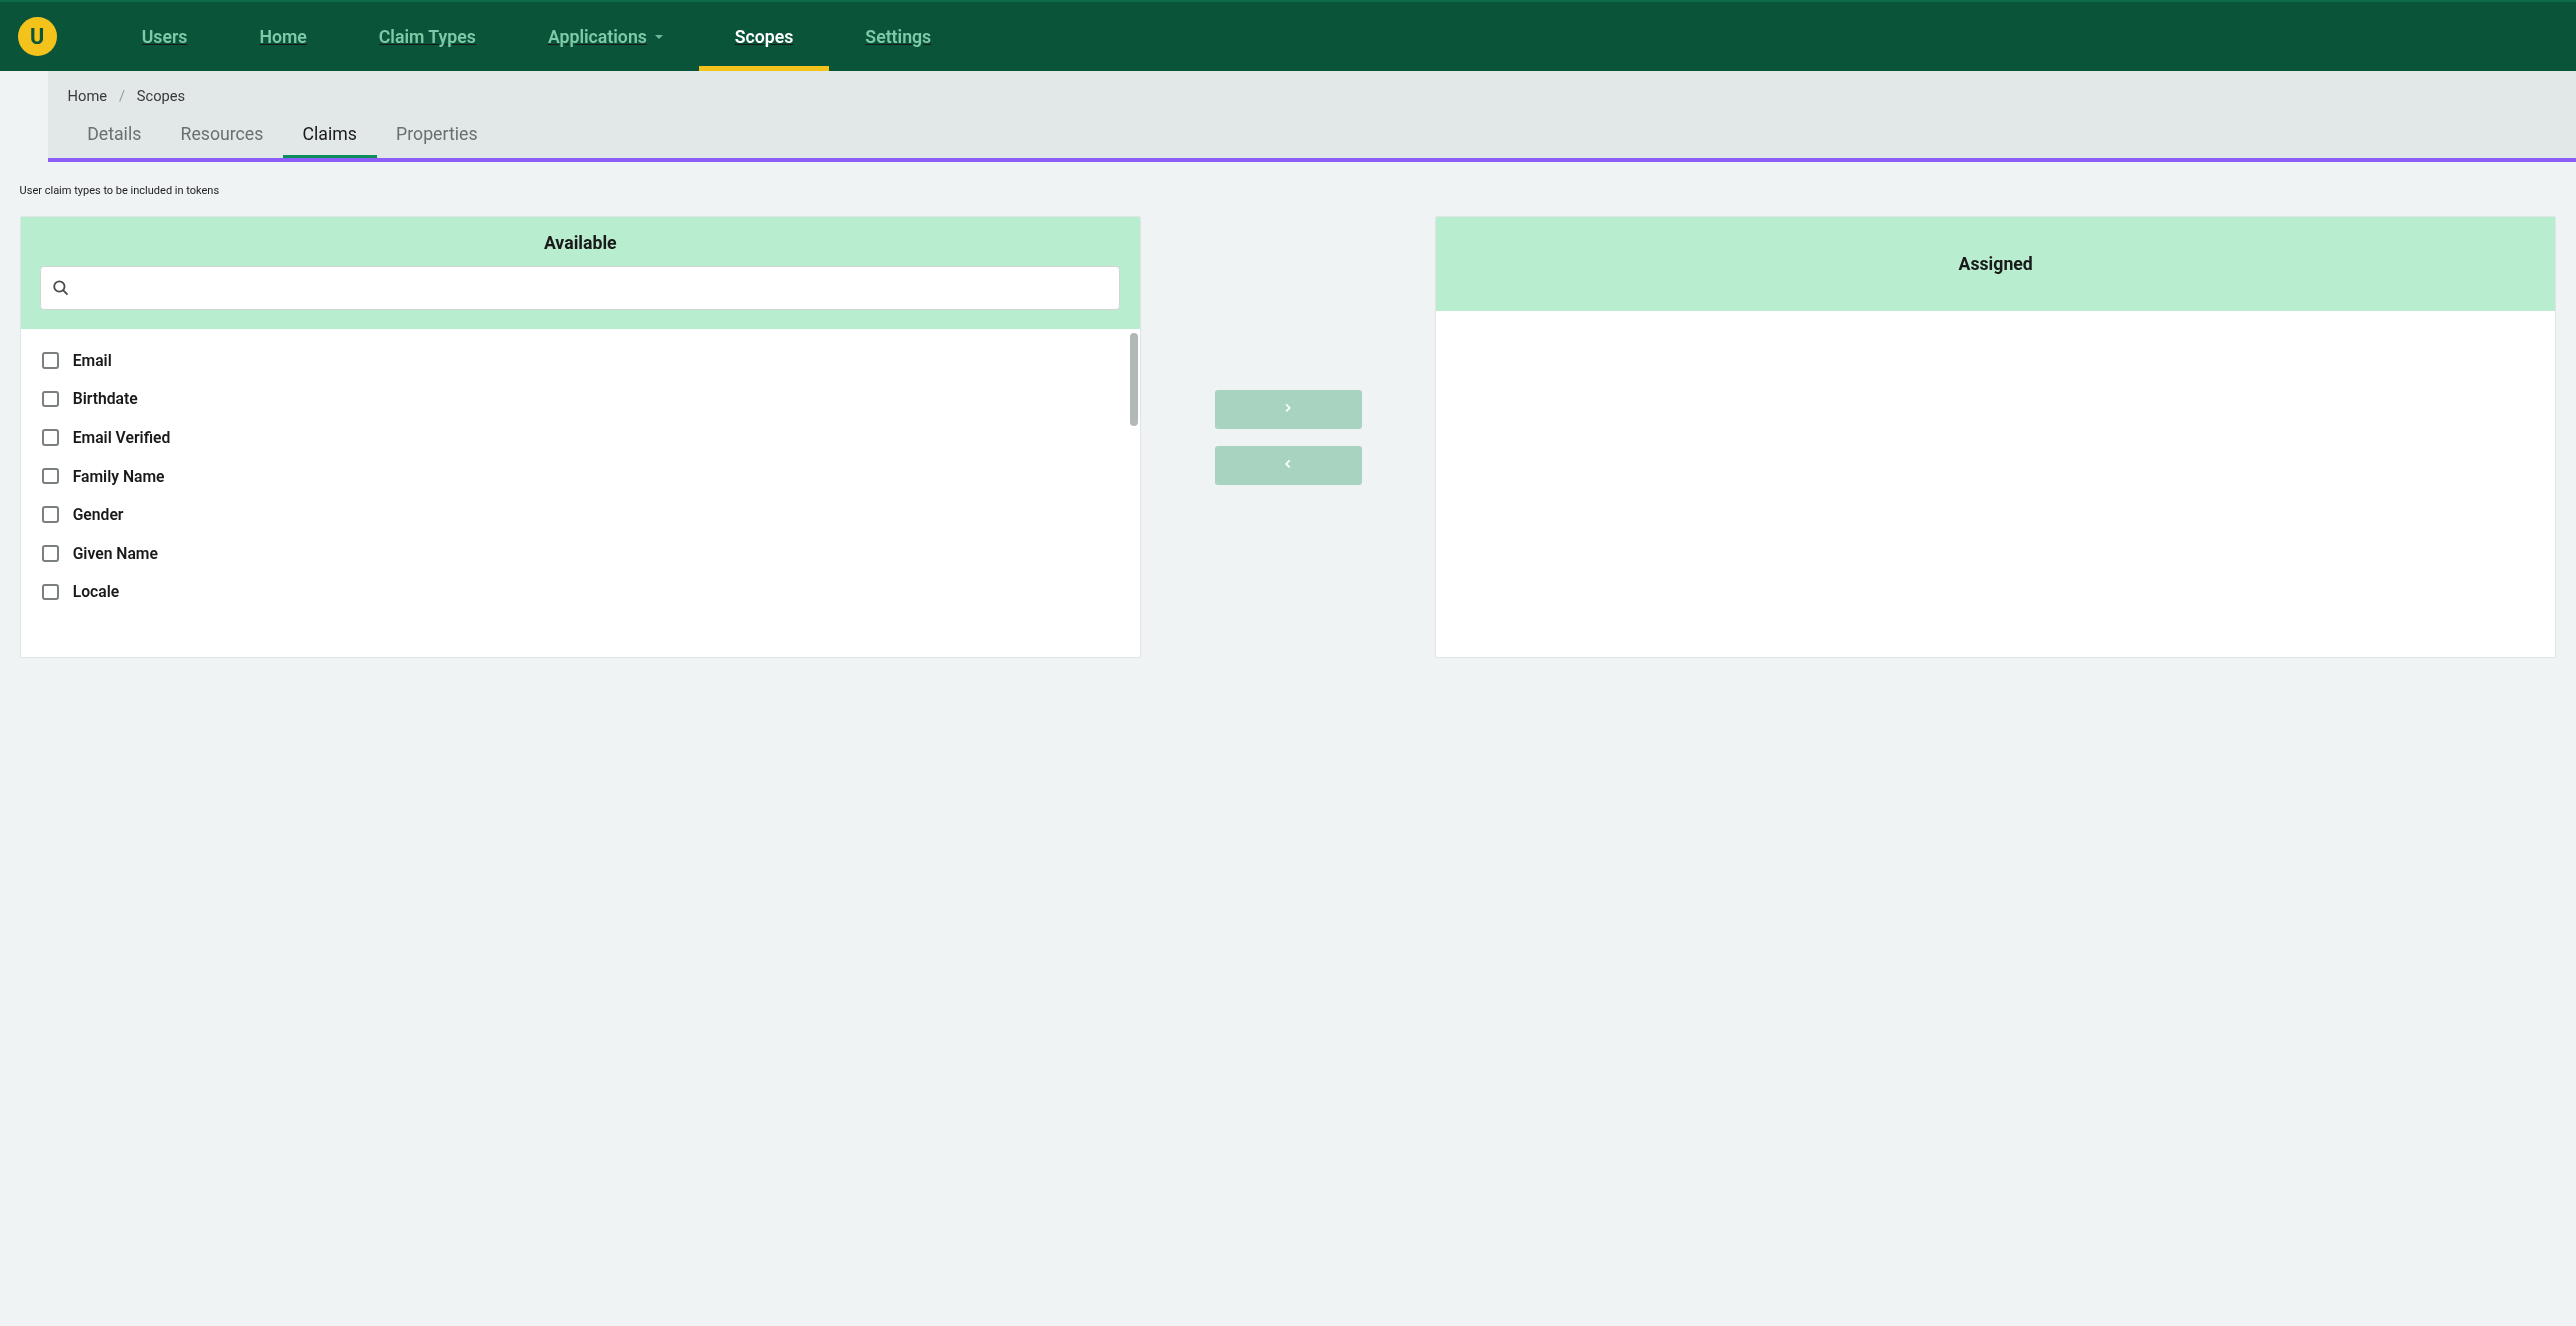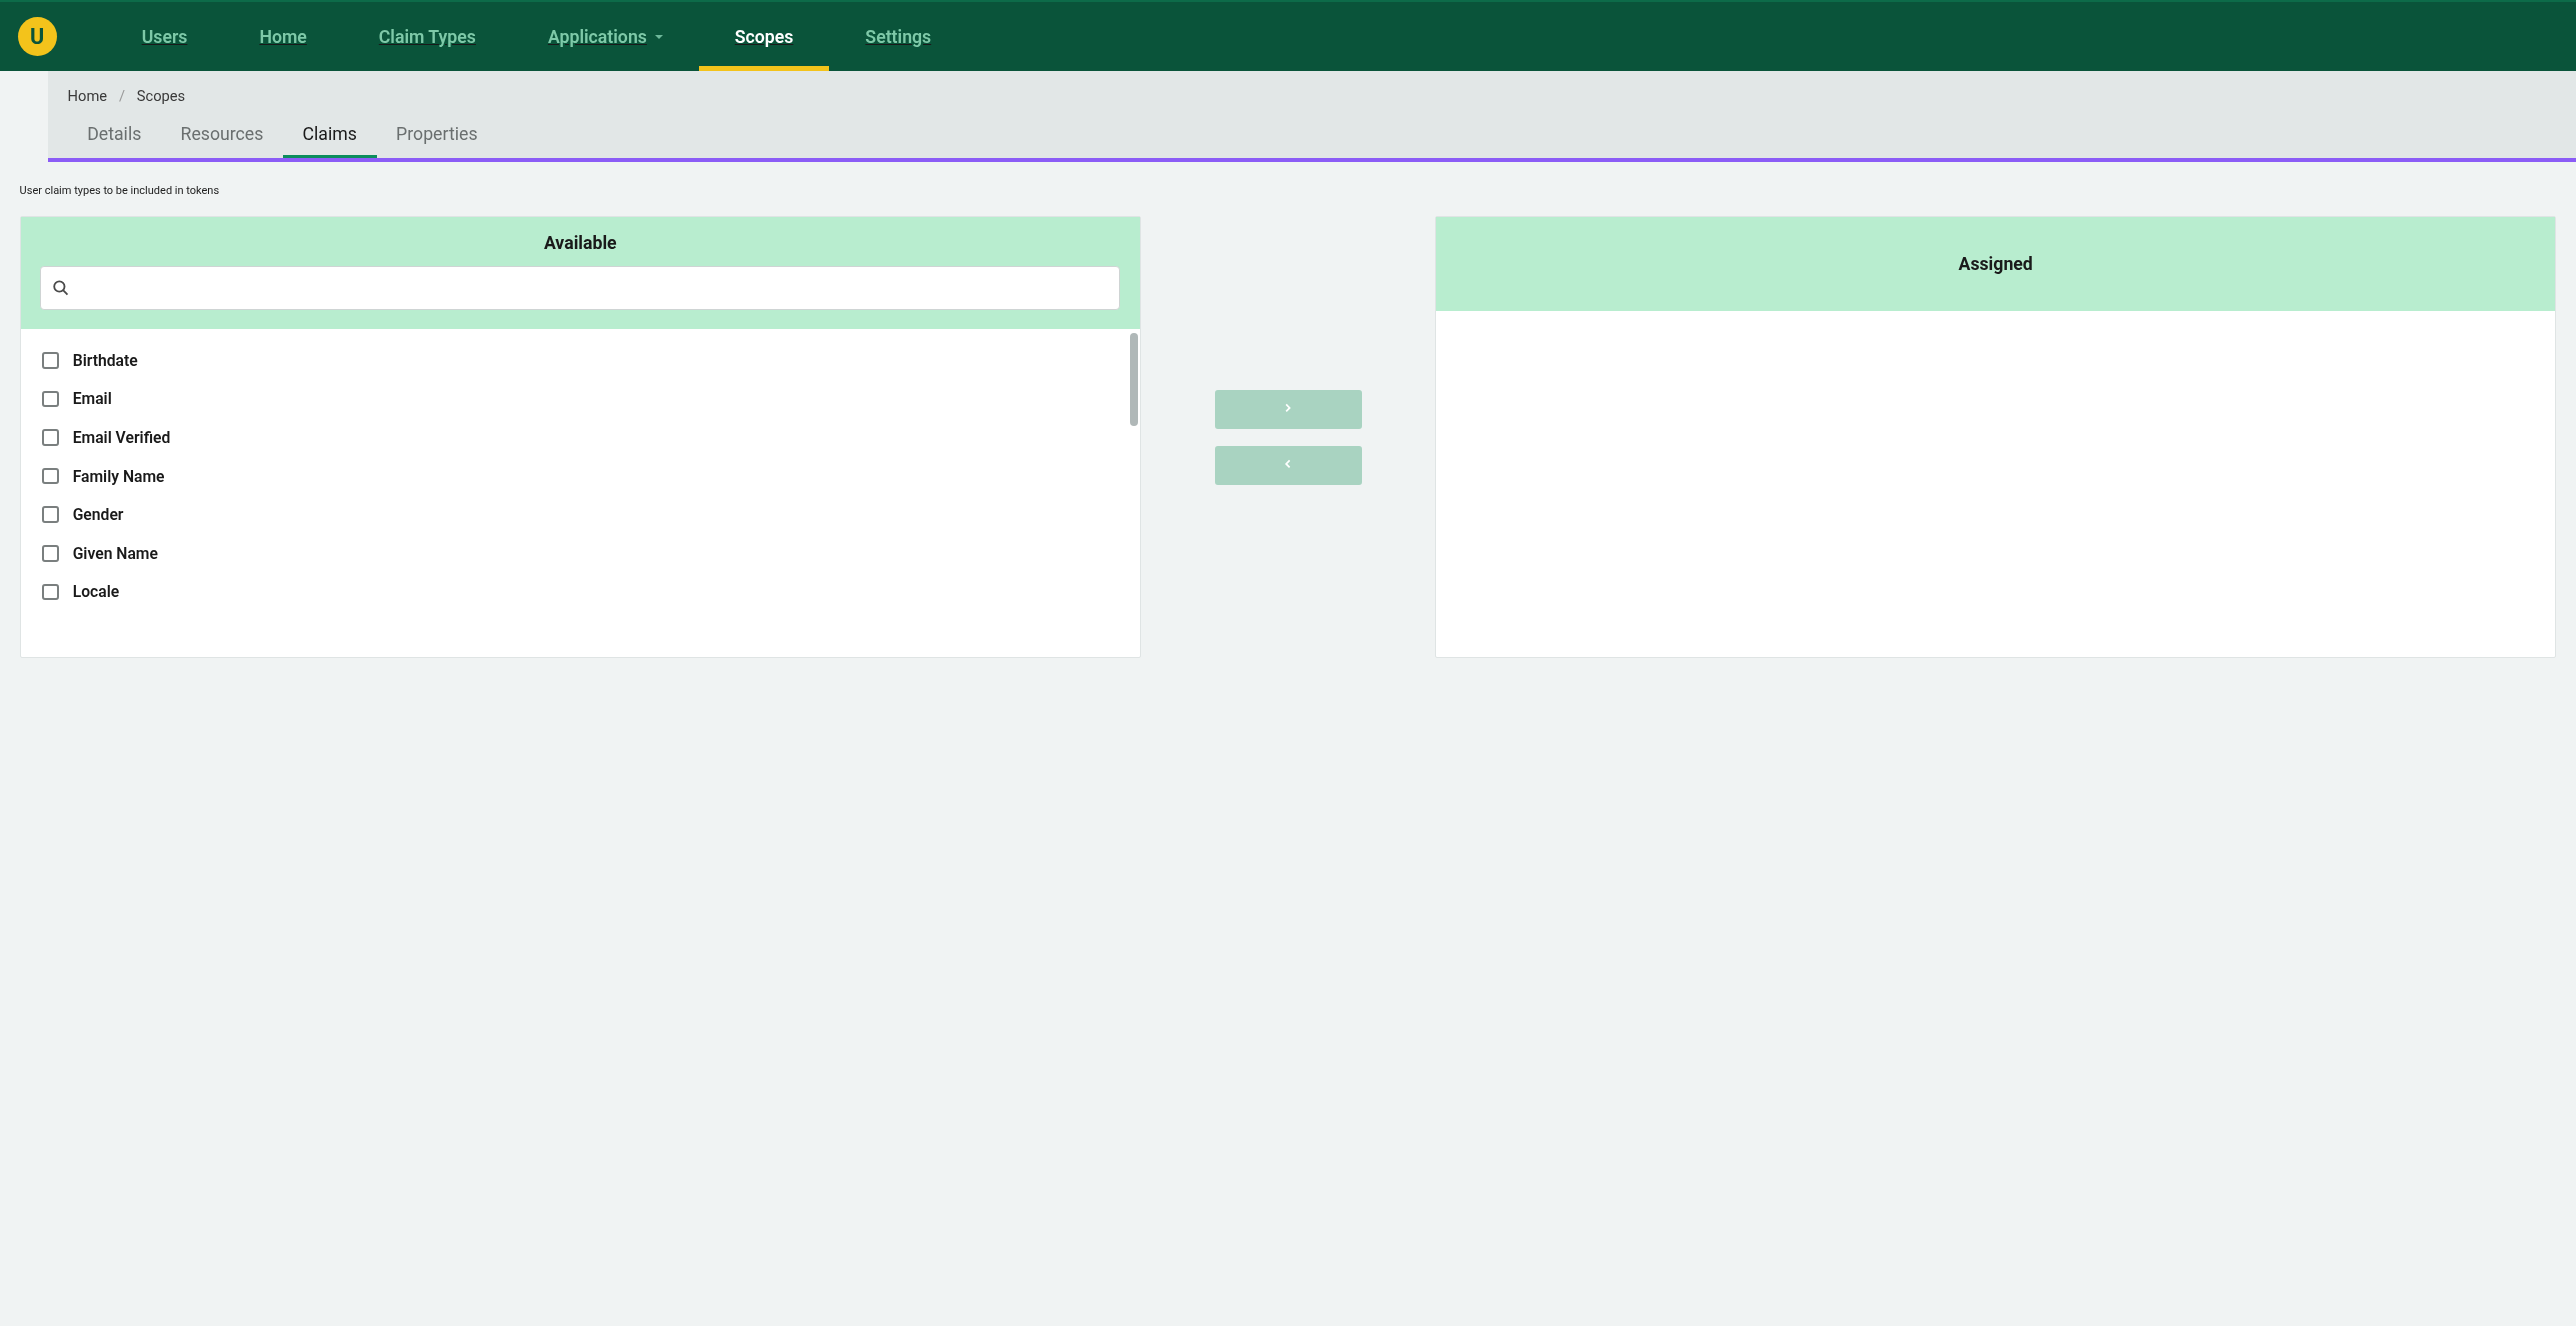--- a/index.html
+++ b/index.html
@@ -263,25 +263,25 @@
                 <line x1="21" y1="21" x2="15" y2="15"></line>
               </svg>
           </span>
           <input class="search-input" type="text" placeholder="" style="">
         </div>
       </div>
       <div class="panel-body" id="available-list" style="max-height:332px;">
         <div class="scroll-indicator"></div>
       <div class="item">
             <div class="checkbox"></div>
+            <span class="item-label">Email</span>
+          </div>
+          <div class="item">
+            <div class="checkbox"></div>
             <span class="item-label">Birthdate</span>
-          </div>
-          <div class="item">
-            <div class="checkbox"></div>
-            <span class="item-label">Email</span>
           </div>
           <div class="item">
             <div class="checkbox"></div>
             <span class="item-label">Email Verified</span>
           </div>
           <div class="item">
             <div class="checkbox"></div>
             <span class="item-label">Family Name</span>
           </div>
           <div class="item">

